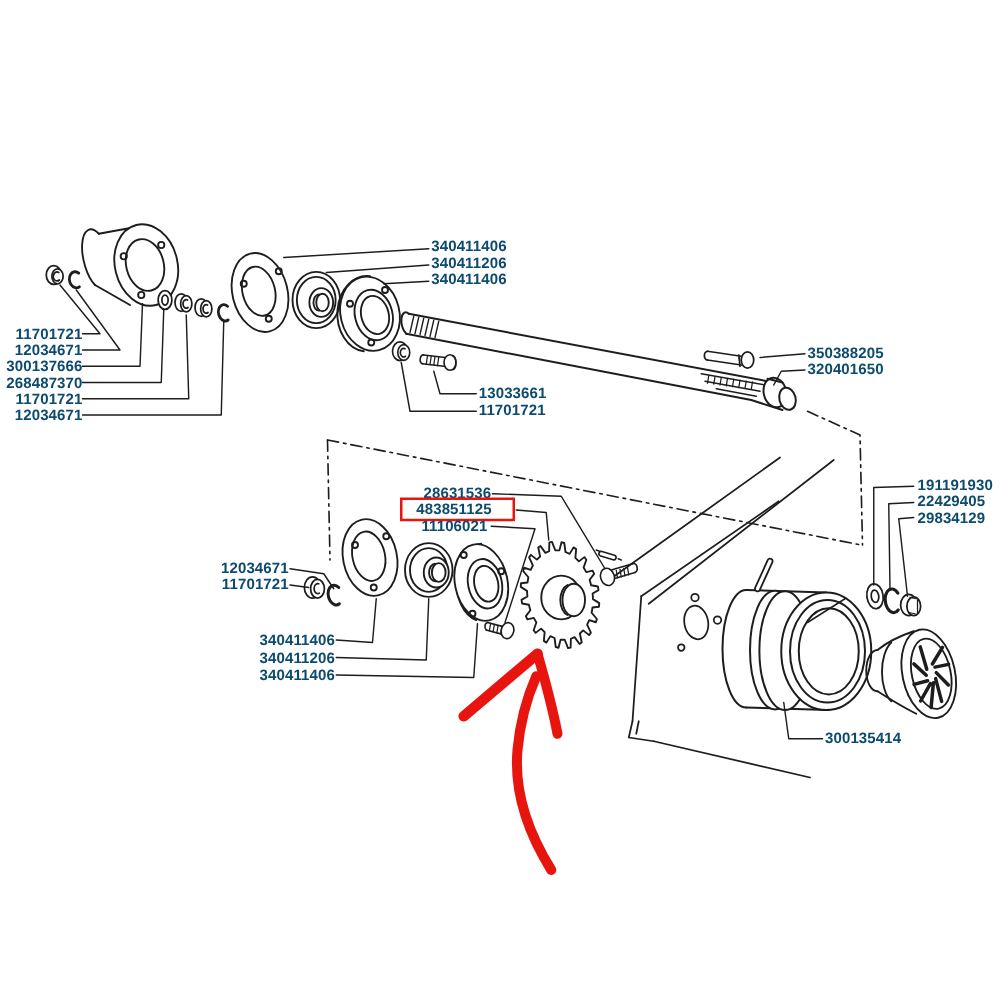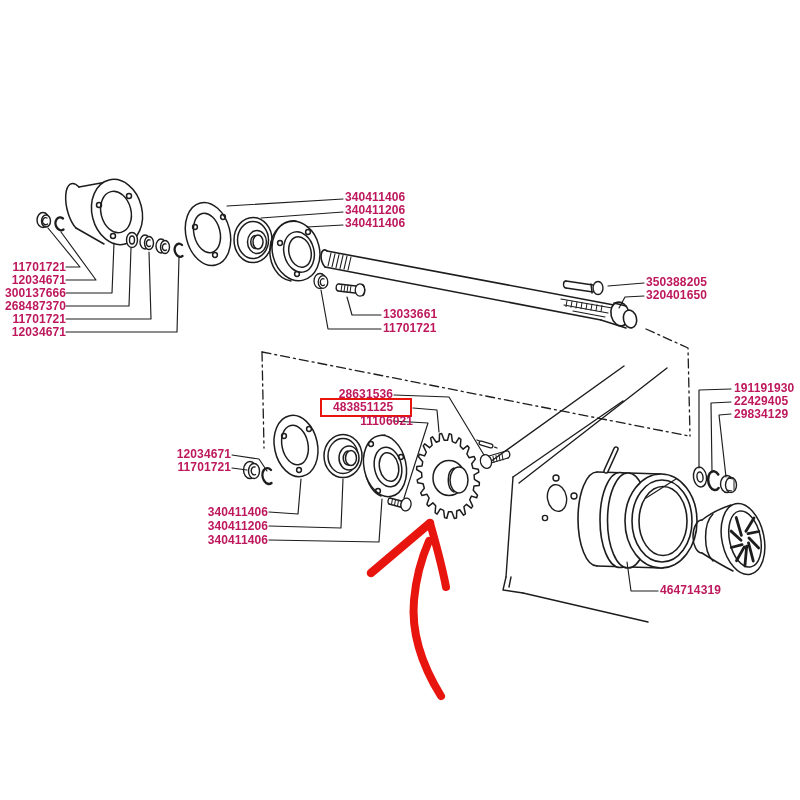--- a/index.html
+++ b/index.html
@@ -1,19 +1,19 @@
 <!DOCTYPE html>
 <html><head>
 <meta charset="utf-8">
 <style>
   html,body{margin:0;padding:0;background:#fff;}
   .stage{position:relative;width:800px;height:800px;background:#fff;overflow:hidden;
          font-family:"Liberation Sans",sans-serif;}
   .stage svg{position:absolute;left:0;top:0;}
-  .lbl{position:absolute;font:bold 12px "Liberation Sans",sans-serif;color:#be185d;
+  .lbl{position:absolute;font:bold 12px "Liberation Sans",sans-serif;color:#0c4a6e;
        line-height:13px;white-space:nowrap;letter-spacing:.1px;}
   .ra{text-align:right;}
   .hl-box{position:absolute;border:2px solid #e8150f;background:transparent;}
 </style>
 </head>
 <body>
 
 <div class="stage">
 
 <svg width="800" height="800" viewBox="0 0 800 800">
@@ -296,24 +296,24 @@
 <div class="lbl" style="left:646px;top:276px">350388205</div>
 <div class="lbl" style="left:646px;top:289px">320401650</div>
 
 <div class="lbl" style="left:734px;top:382px">191191930</div>
 <div class="lbl" style="left:734px;top:395px">22429405</div>
 <div class="lbl" style="left:734px;top:408px">29834129</div>
 
 <div class="lbl ra" style="left:337px;top:388px;width:56px">28631536</div>
 <div class="hl-box" style="left:320px;top:398px;width:88px;height:15px"></div>
 <div class="lbl ra" style="left:333px;top:401px;width:60px">483851125</div>
-<div class="lbl ra" style="left:357px;top:415px;width:56px">11106021</div>
+<div class="lbl ra" style="left:334px;top:415px;width:56px">11106021</div>
 
 <div class="lbl ra" style="left:171px;top:448px;width:60px">12034671</div>
 <div class="lbl ra" style="left:171px;top:461px;width:60px">11701721</div>
 
 <div class="lbl ra" style="left:206px;top:506px;width:62px">340411406</div>
 <div class="lbl ra" style="left:206px;top:520px;width:62px">340411206</div>
 <div class="lbl ra" style="left:206px;top:534px;width:62px">340411406</div>
 
-<div class="lbl" style="left:660px;top:584px">464714319</div>
+<div class="lbl" style="left:660px;top:584px">300135414</div>
 
 </div>
 
 </body></html>

